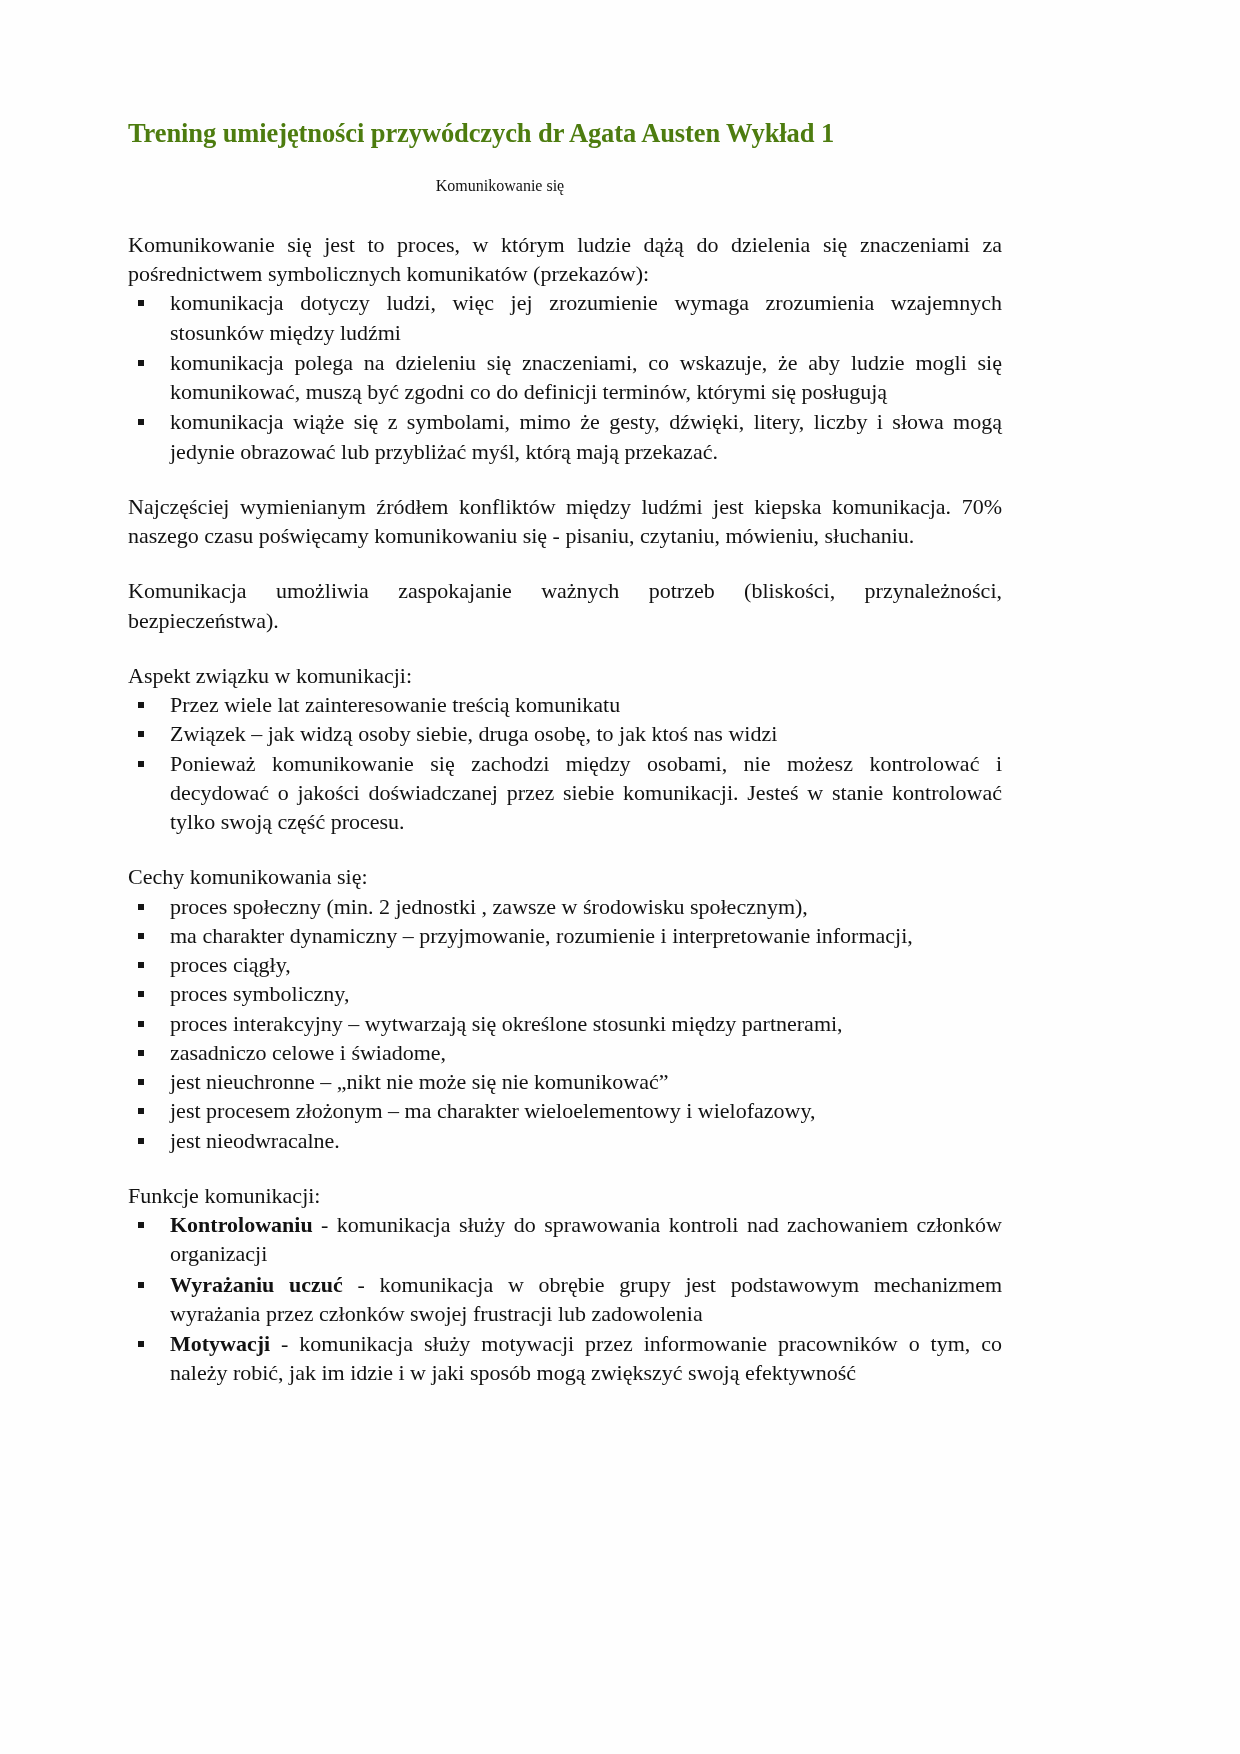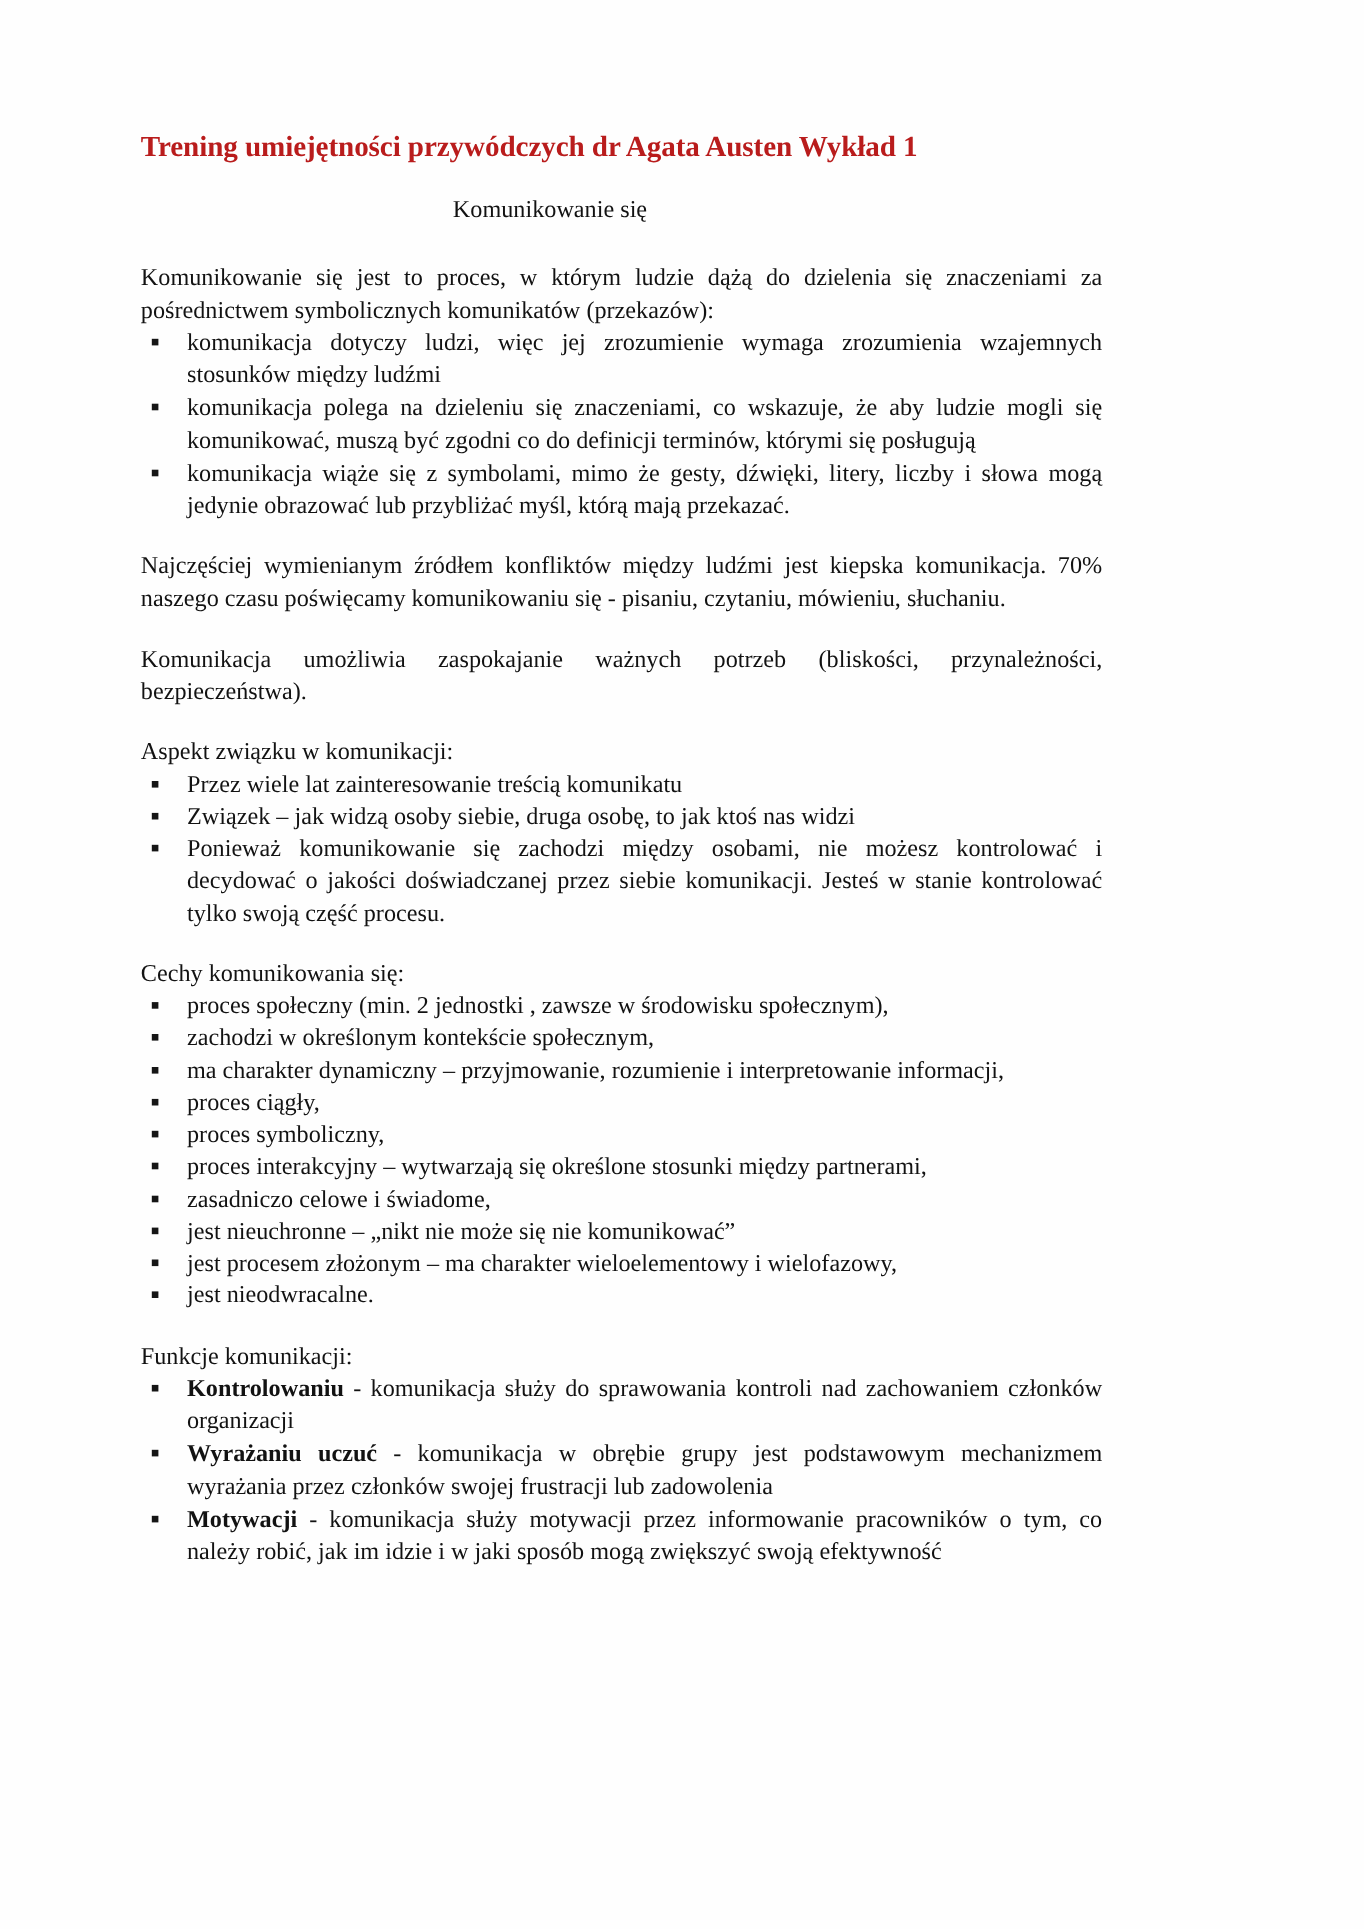--- a/index.html
+++ b/index.html
@@ -24,26 +24,26 @@
     padding: 118px 238px 0 128px;
     overflow: hidden;
   }
 
   .doc-title {
     font-size: 26.5px;
     font-weight: bold;
     letter-spacing: -0.1px;
     line-height: 1.2;
     margin: 0 0 26px 0;
-    color: #b91c1c;
+    color: #4d7c0f;
     white-space: nowrap;
   }
 
   .subtitle {
-    font-size: 22px;
+    font-size: 16px;
     text-align: center;
     margin: 0 0 34px 0;
     line-height: 1.25;
     padding-right: 130px;
   }
 
   p.para {
     font-size: 22px;
     line-height: 1.33;
     margin: 0 0 0 0;
@@ -133,21 +133,20 @@
   <ul class="blist tight">
     <li><span>Przez wiele lat zainteresowanie </span><span class="i">treścią</span><span> komunikatu</span></li>
     <li><span>Związek – jak widzą osoby siebie, druga osobę, to jak ktoś nas widzi</span></li>
     <li class="just"><span>Ponieważ komunikowanie się zachodzi między osobami, nie możesz kontrolować i decydować o jakości doświadczanej przez siebie komunikacji. Jesteś w stanie kontrolować tylko swoją część procesu.</span></li>
   </ul>
 
   <div class="section-head">Cechy komunikowania się:</div>
 
   <ul class="blist tight">
     <li>proces społeczny (min. 2 jednostki , zawsze w środowisku społecznym),</li>
-    <li>zachodzi w określonym kontekście społecznym,</li>
     <li>ma charakter dynamiczny – przyjmowanie, rozumienie i interpretowanie informacji,</li>
     <li>proces ciągły,</li>
     <li>proces symboliczny,</li>
     <li>proces interakcyjny – wytwarzają się określone stosunki między partnerami,</li>
     <li>zasadniczo celowe i świadome,</li>
     <li>jest nieuchronne – „nikt nie może się nie komunikować”</li>
     <li>jest procesem złożonym – ma charakter wieloelementowy i wielofazowy,</li>
     <li>jest nieodwracalne.</li>
   </ul>
 

